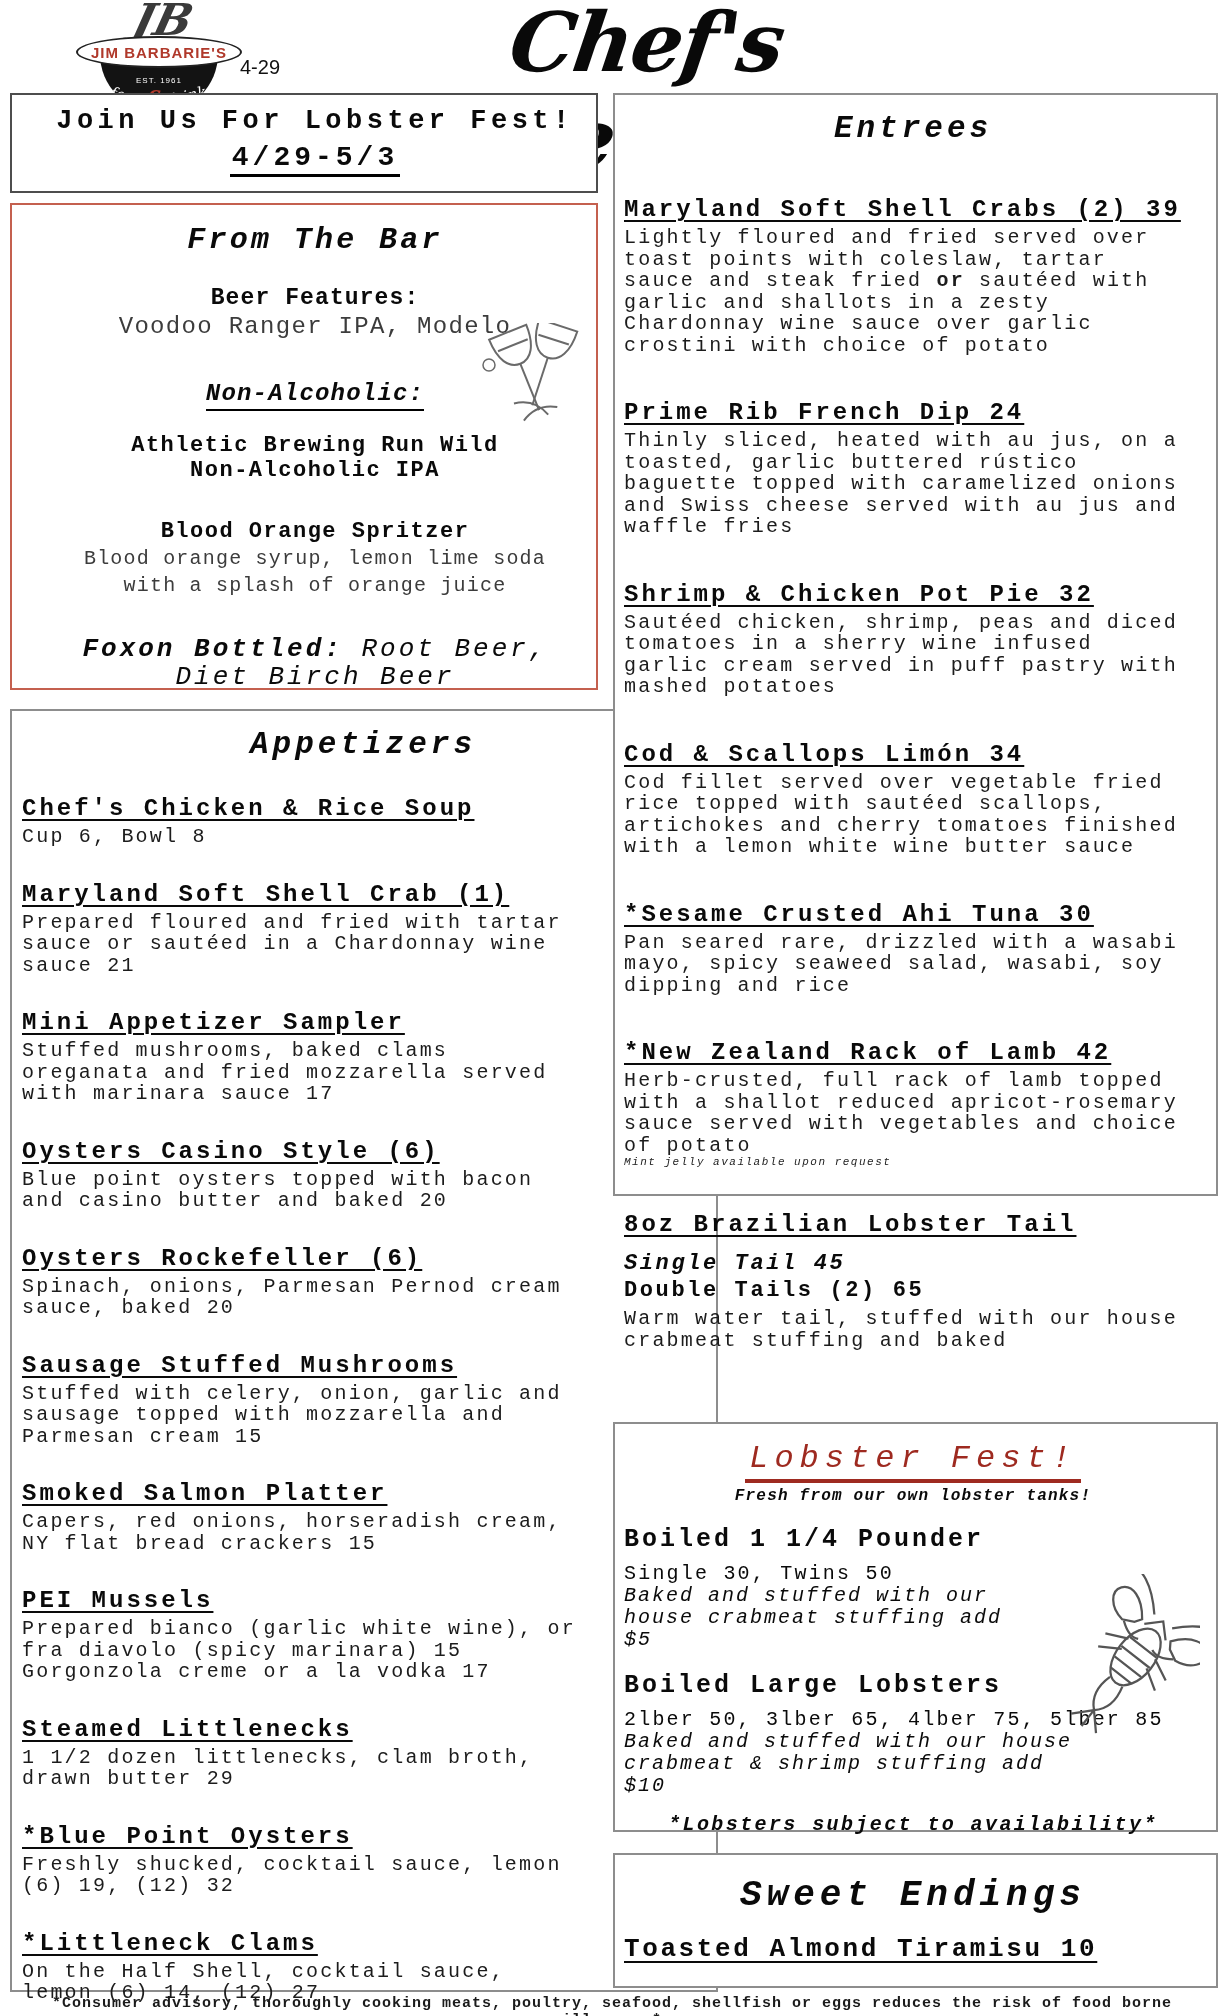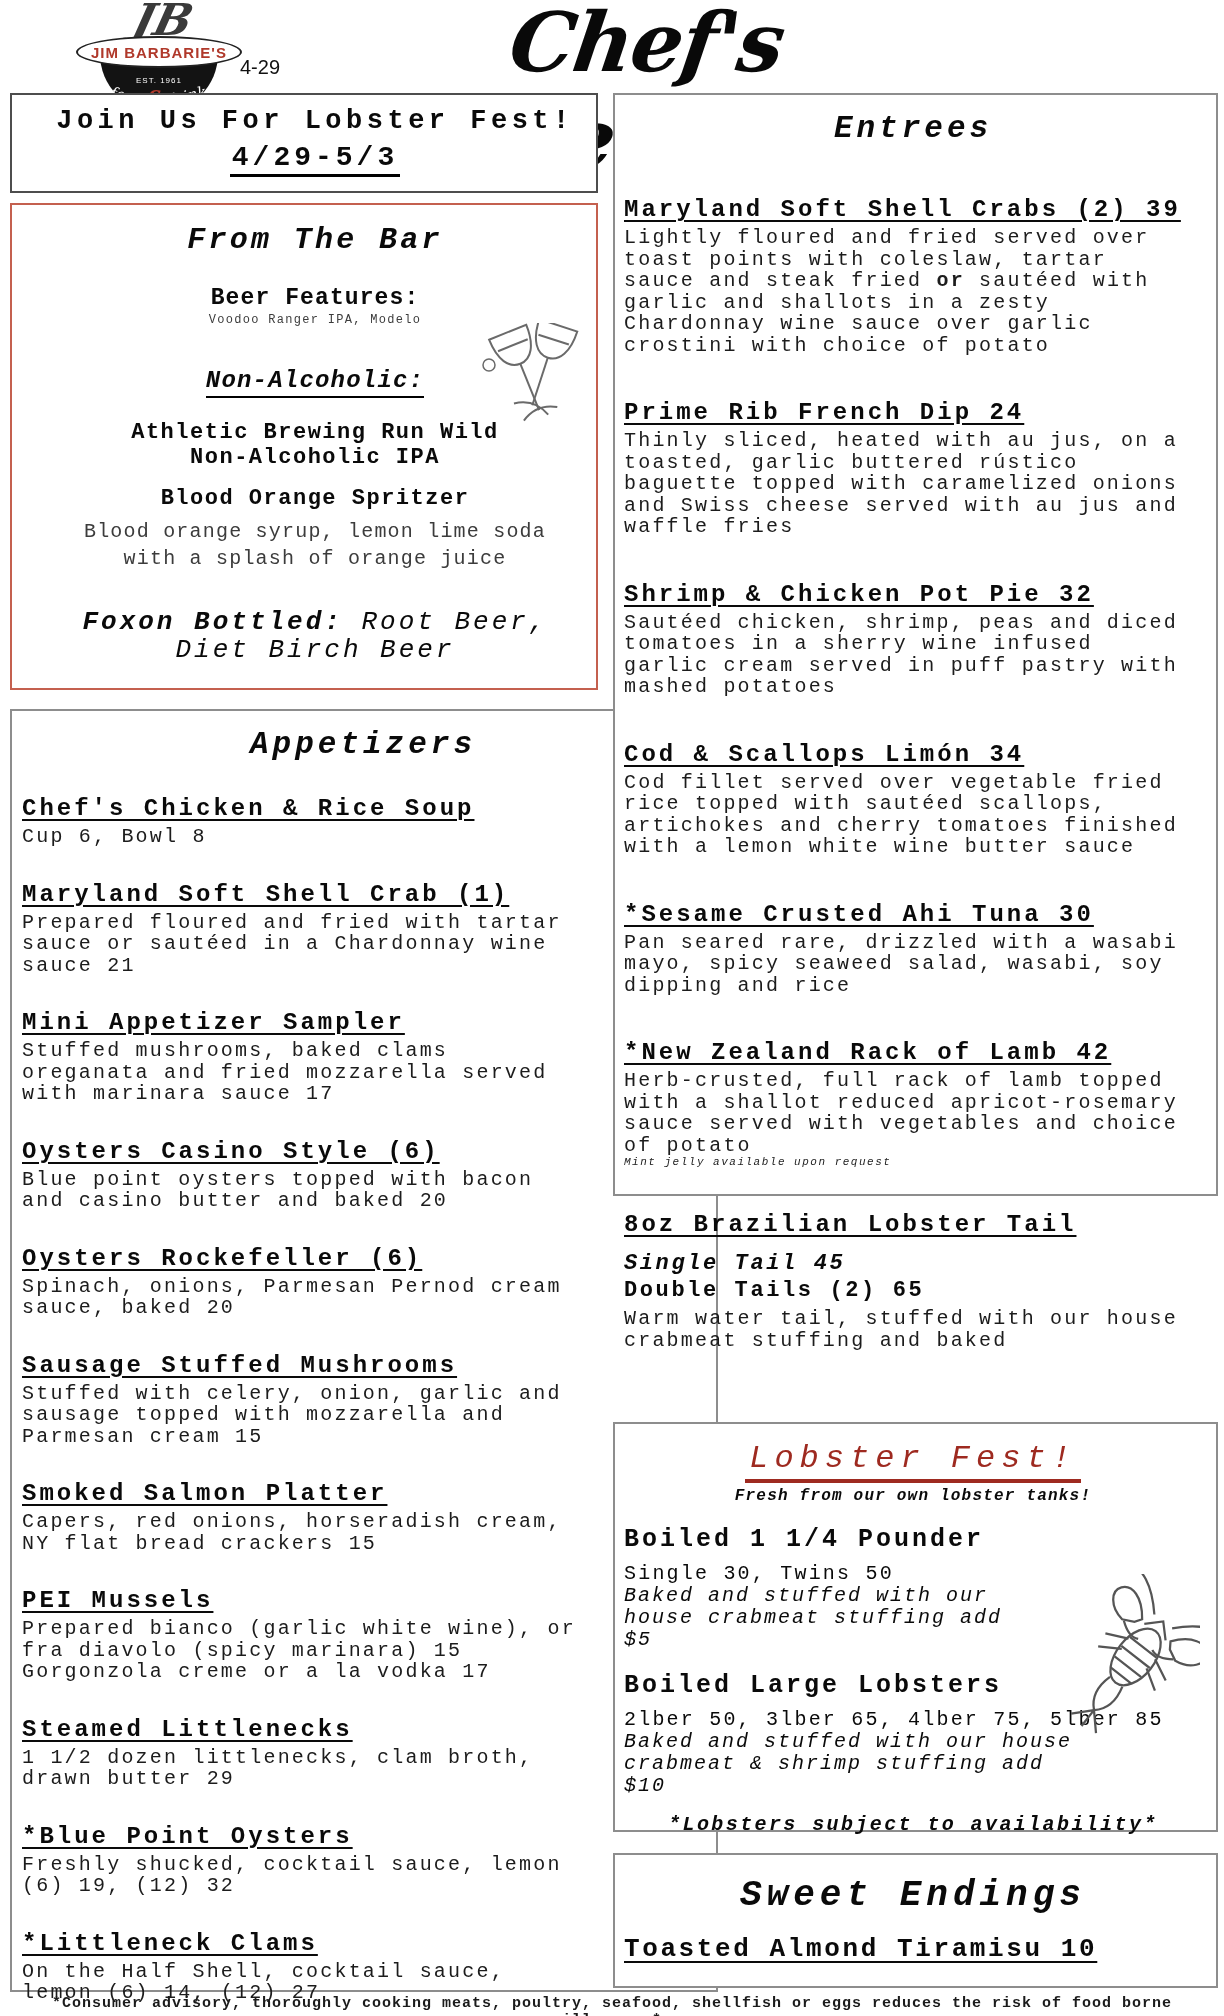--- a/index.html
+++ b/index.html
@@ -43,26 +43,26 @@
   
   .announce{left:10px;top:93px;width:588px;height:100px;border:2px solid #4d4d4d;}
   .an1{font-size:27px;font-weight:700;letter-spacing:4.5px;margin-top:11px;}
   .an2{font-size:28px;font-weight:700;margin-top:6px;}
   .an2 span{display:inline-block;border-bottom:3px solid #000;padding:0 2px 1px;letter-spacing:4px;}
 
   
   .bar{left:10px;top:203px;width:588px;height:487px;border:2px solid var(--bar-border);}
   .bar-title{font-size:30px;font-weight:700;font-style:italic;letter-spacing:3.3px;margin-top:18px;}
   .bar-h1{font-size:23px;font-weight:700;letter-spacing:1.1px;margin-top:28px;}
-  .bar-p{font-size:12px;letter-spacing:1.3px;color:#3c3c3c;margin-top:2px;}
+  .bar-p{font-size:24px;letter-spacing:1.3px;color:#3c3c3c;margin-top:2px;}
   .bar-h2{font-size:24px;font-weight:700;font-style:italic;letter-spacing:1.2px;margin-top:40px;}
   .bar-h2 span{border-bottom:2px solid #000;padding-bottom:2px;}
   .bar-b{font-size:22px;font-weight:700;letter-spacing:1.5px;line-height:25px;margin-top:26px;}
-  .bar-b2{font-size:22px;font-weight:700;letter-spacing:1.5px;margin-top:16px;}
-  .bar-p2{font-size:20px;letter-spacing:1.2px;color:#3c3c3c;line-height:27px;margin-top:7px;}
+  .bar-b2{font-size:22px;font-weight:700;letter-spacing:1.5px;margin-top:36px;}
+  .bar-p2{font-size:20px;letter-spacing:1.2px;color:#3c3c3c;line-height:27px;margin-top:1px;}
   .bar-foxon{font-size:26px;font-style:italic;letter-spacing:3px;margin-top:36px;line-height:28px;}
   .bar-foxon .lbl{font-weight:700;}
   .glasses-icon{position:absolute;right:12px;top:118px;width:102px;height:150px;}
 
   
   .sec-title{font-size:31px;font-weight:700;font-style:italic;letter-spacing:4px;text-align:center;}
   .mt{font-weight:700;font-size:24px;letter-spacing:3px;text-decoration:underline;
       text-decoration-thickness:2px;text-underline-offset:4px;}
   .md{font-size:20px;letter-spacing:2.2px;line-height:21.5px;margin-top:4px;color:#1c1c1c;}
   .md b{font-weight:700;}

